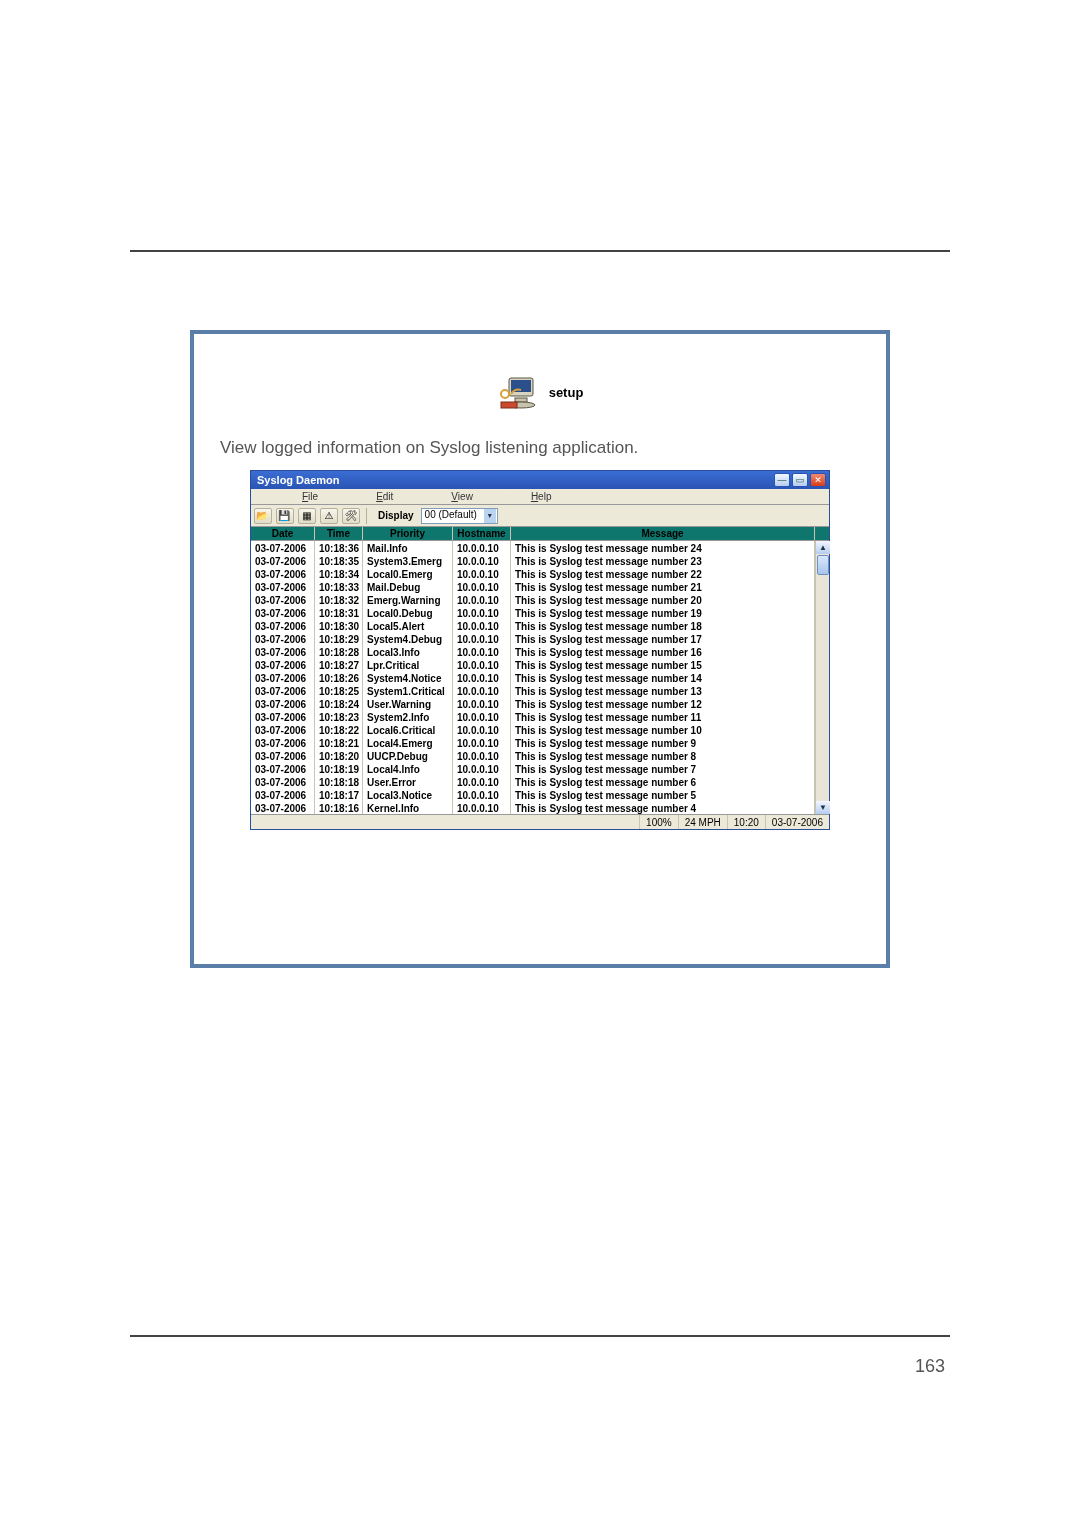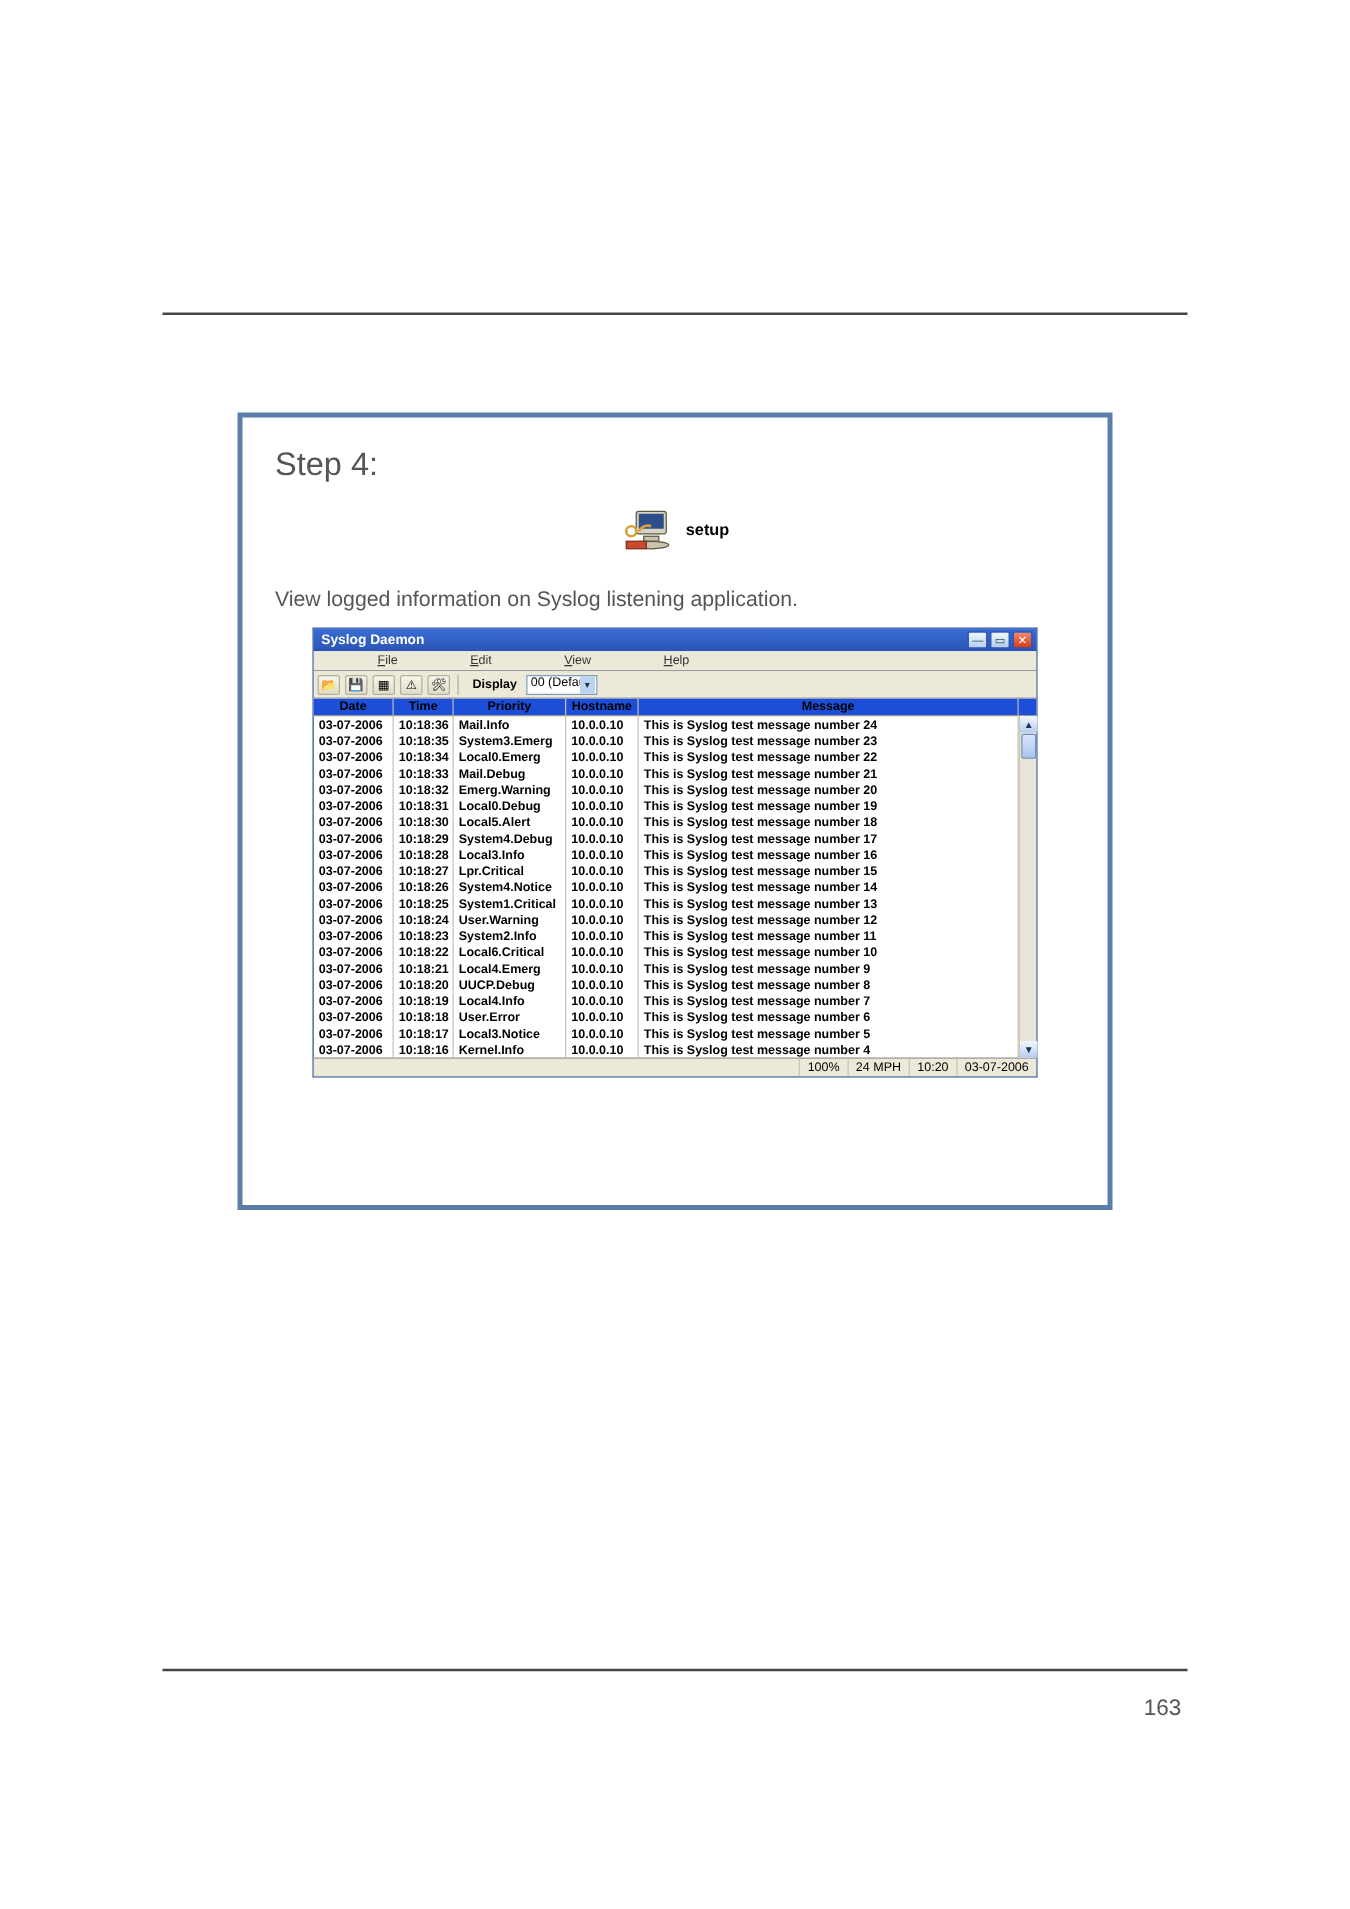--- a/index.html
+++ b/index.html
@@ -20,31 +20,31 @@
   .sd-title-text { flex: 1; font-weight: bold; font-size: 11px; padding-left: 3px; }
   .wbtn { width: 16px; height: 14px; background: linear-gradient(to bottom,#f2f7ff,#b6cdf1); border: 1px solid #2a54b4; margin-left: 2px; display: flex; align-items: center; justify-content: center; font-size: 9px; color: #254; border-radius: 2px; }
   .wbtn.close { background: linear-gradient(to bottom,#f58b6f,#d63b17); color: #fff; }
   .sd-menu { background: #ece9d8; border-bottom: 1px solid #999; padding: 1px 3px; font-size: 10px; display: flex; gap: 10px; height: 16px; align-items: center; }
   .sd-menu span { color: #333; margin-left: 48px; }
   .sd-menu span u { text-decoration: underline; }
   .sd-toolbar { background: #ece9d8; border-bottom: 1px solid #999; display: flex; align-items: center; padding: 2px 3px; gap: 4px; height: 22px; }
   .tbtn { width: 18px; height: 16px; background: linear-gradient(to bottom,#f8f6ec,#e0dcc7); border: 1px solid #b4b09a; border-radius: 2px; display: flex; align-items: center; justify-content: center; }
   .tsep { width: 1px; height: 16px; background: #b4b09a; margin: 0 2px; }
   .tlabel { font-size: 10px; font-weight: bold; margin: 0 3px 0 5px; }
-  .tselect { height: 16px; font-size: 10px; border: 1px solid #7f9db9; background: #fff; padding: 0 0 0 3px; position: relative; }
+  .tselect { height: 16px; font-size: 10px; border: 1px solid #7f9db9; background: #fff; padding: 0 20px 0 3px; position: relative; }
   .tselect::after { content: "▾"; position: absolute; right: 1px; top: 0; width: 12px; height: 14px; background: #bcd3ef; text-align: center; font-size: 8px; line-height: 14px; color: #234; }
   .sd-head { display: flex; background: #ece9d8; border-bottom: 1px solid #999; }
   .sd-head div, .sd-row div { border-right: 1px solid #c8c4b4; padding: 1px 4px; overflow: hidden; white-space: nowrap; }
   .c-date { width: 64px; }
   .c-time { width: 48px; }
   .c-pri  { width: 90px; }
   .c-host { width: 58px; }
   .c-msg  { flex: 1; }
   .c-scrl { width: 14px; border-right: none !important; }
-  .sd-head div { font-size: 10px; font-weight: bold; text-align: center; background: #1d4ed8; }
+  .sd-head div { font-size: 10px; font-weight: bold; text-align: center; background: #0f766e; }
   .sd-body { position: relative; }
   .sd-rows { }
   .sd-row { display: flex; font-size: 10px; font-weight: bold; color: #000; }
   .sd-row div { height: 13px; line-height: 13px; }
   .sd-scroll { position: absolute; right: 0; top: 0; bottom: 0; width: 14px; background: #e8e5d7; border-left: 1px solid #c8c4b4; }
   .sd-scroll .arr { position: absolute; left: 0; width: 14px; height: 13px; background: linear-gradient(to bottom,#f2f7ff,#b6cdf1); display: flex; align-items: center; justify-content: center; font-size: 8px; color: #234; }
   .sd-scroll .arr.up { top: 0; }
   .sd-scroll .arr.down { bottom: 0; }
   .sd-scroll .thumb { position: absolute; left: 1px; width: 12px; top: 14px; height: 20px; background: linear-gradient(to bottom,#d8e7ff,#a9c4ec); border: 1px solid #6f8fc0; border-radius: 2px; }
   .sd-status { background: #ece9d8; border-top: 1px solid #999; display: flex; font-size: 10px; height: 15px; align-items: center; justify-content: center; }
@@ -52,21 +52,20 @@
   .sd-status .seg:last-child { border-right: none; margin-left: auto; }
 </style>
 </head>
 <body>
 
 <div class="page">
   <div class="top-rule"></div>
 
   <div class="frame">
     <div class="inner">
-      <div class="step">Step 4:</div>
 
       <div class="setup-icon-row">
         <span class="setup-icon">
           <svg width="44" height="40" viewBox="0 0 44 40">
             <rect x="12" y="6" width="24" height="18" rx="2" fill="#d9d4c2" stroke="#5a5640"></rect>
             <rect x="14" y="8" width="20" height="12" fill="#2b4f8a"></rect>
             <rect x="18" y="26" width="12" height="4" fill="#c9c3ae" stroke="#5a5640"></rect>
             <ellipse cx="24" cy="33" rx="14" ry="3" fill="#c9c3ae" stroke="#5a5640"></ellipse>
             <circle cx="8" cy="22" r="4" fill="none" stroke="#d8a03a" stroke-width="2"></circle>
             <path d="M14 22 q4 -6 10 -4" fill="none" stroke="#d8a03a" stroke-width="2"></path>

